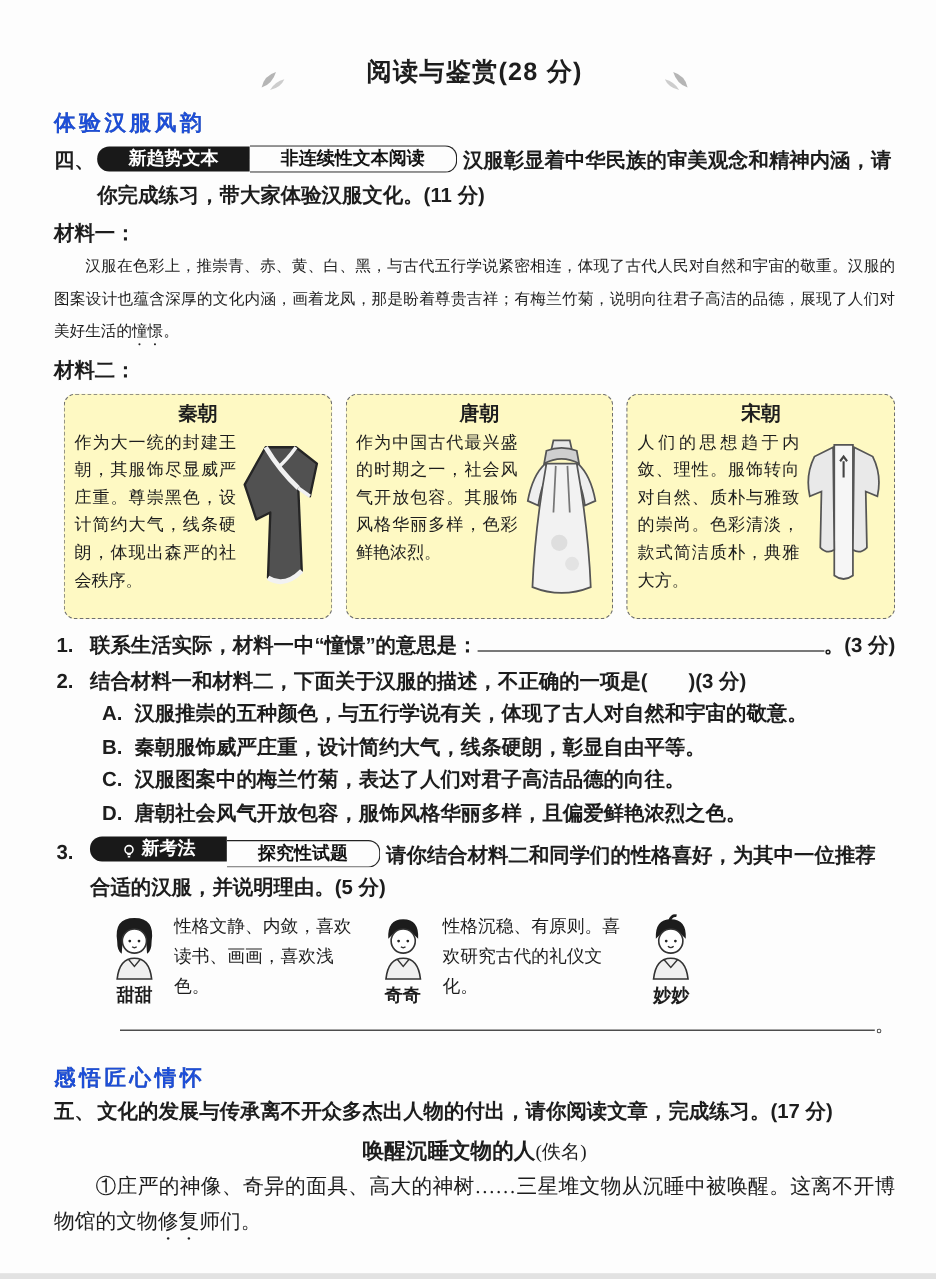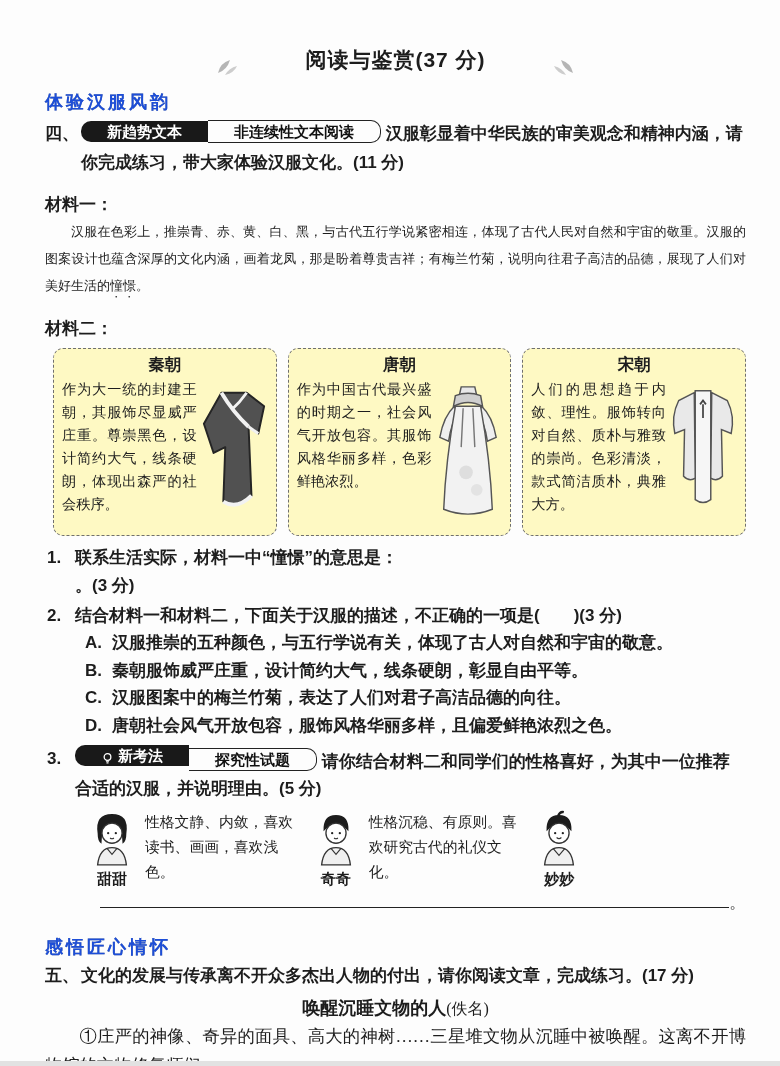--- a/index.html
+++ b/index.html
@@ -20,36 +20,36 @@
 
   .q-major { position:relative; padding-left:36px; margin-top:5px; line-height:29px; font-weight:700; }
   .q-num { position:absolute; left:0; top:0; font-weight:700; }
 
   .badge { display:inline-block; font-size:15px; line-height:21px; padding:0 26px; vertical-align:2px; }
   .badge-black { background:#191919; color:#fff; border-radius:10px 0 0 10px; }
   .badge-outline { border:1.5px solid #222; border-radius:0 10px 10px 0; border-left:none; color:#111; }
   .badge-black.with-bulb { display:inline-flex; align-items:center; gap:4px; border-radius:10px 0 0 10px; }
   .bulb { width:13px; height:13px; }
 
-  .mat-label { font-weight:700; line-height:27px; margin-top:14px; }
+  .mat-label { font-weight:700; line-height:27px; margin-top:4px; }
   .mat-para { text-indent:2em; line-height:27px; text-align:justify; font-size:13px; }
 
   .emph { text-emphasis:filled dot #222; -webkit-text-emphasis:filled dot #222;
           text-emphasis-position:under right; -webkit-text-emphasis-position:under right; }
 
   .boxes { display:flex; gap:11px; margin:6px 0 8px 8px; }
   .hanfu-box { flex:1; border:1.6px dashed #6f6f6f; border-radius:10px; padding:5px 8px 4px; height:188px; overflow:hidden; background:#fef9c3; }
   .hanfu-box h3 { text-align:center; font-size:16.5px; font-weight:700; margin-bottom:2px; }
   .hanfu-box .body { font-size:14.2px; line-height:23px; text-align:justify; }
   .garment { float:right; width:68px; height:146px; margin:0 0 0 3px; shape-outside:inset(0); }
   .garment svg { width:100%; height:100%; }
 
   .q-item { position:relative; padding-left:30px; margin-top:3px; line-height:27px; font-weight:700; }
   .q-item .q-num { left:2px; }
-  .q1-line { display:flex; align-items:baseline;flex-direction:column; }
+  .q1-line { display:flex; align-items:baseline; }
   .blank { display:inline-block; border-bottom:1.5px solid #222; height:1em; }
   .blank.grow { flex:1; }
   .options { padding-left:40px; font-weight:700; line-height:27.5px; }
   .options .opt { display:flex; gap:10px; }
 
   .students { display:flex; gap:10px; margin:8px 0 2px 40px; }
   .student { flex:1; display:flex; gap:6px; align-items:flex-start; }
   .avatar-col { width:54px; text-align:center; flex:none; }
   .avatar-col svg { width:46px; height:56px; }
   .avatar-name { font-family:"Liberation Serif", serif; font-weight:700; font-size:15px; line-height:16px; }
@@ -71,21 +71,21 @@
 
 <div class="content">
 
   <div class="title-row">
     <span class="leaf">
       <svg viewBox="0 0 26 18">
           <path d="M3 15 Q5 5 15 2 Q12 12 3 15Z" fill="#b5b5b5"></path>
           <path d="M10 17 Q14 10 22 8 Q19 15 10 17Z" fill="#cdcdcd"></path>
         </svg>
     </span>
-    <h1>阅读与鉴赏(37 分)</h1>
+    <h1>阅读与鉴赏(28 分)</h1>
     <span class="leaf">
       <svg viewBox="0 0 26 18">
           <path d="M23 15 Q21 5 11 2 Q14 12 23 15Z" fill="#b5b5b5"></path>
           <path d="M16 17 Q12 10 4 8 Q7 15 16 17Z" fill="#cdcdcd"></path>
         </svg>
     </span>
   </div>
 
   <div class="section-label">体验汉服风韵</div>
 

